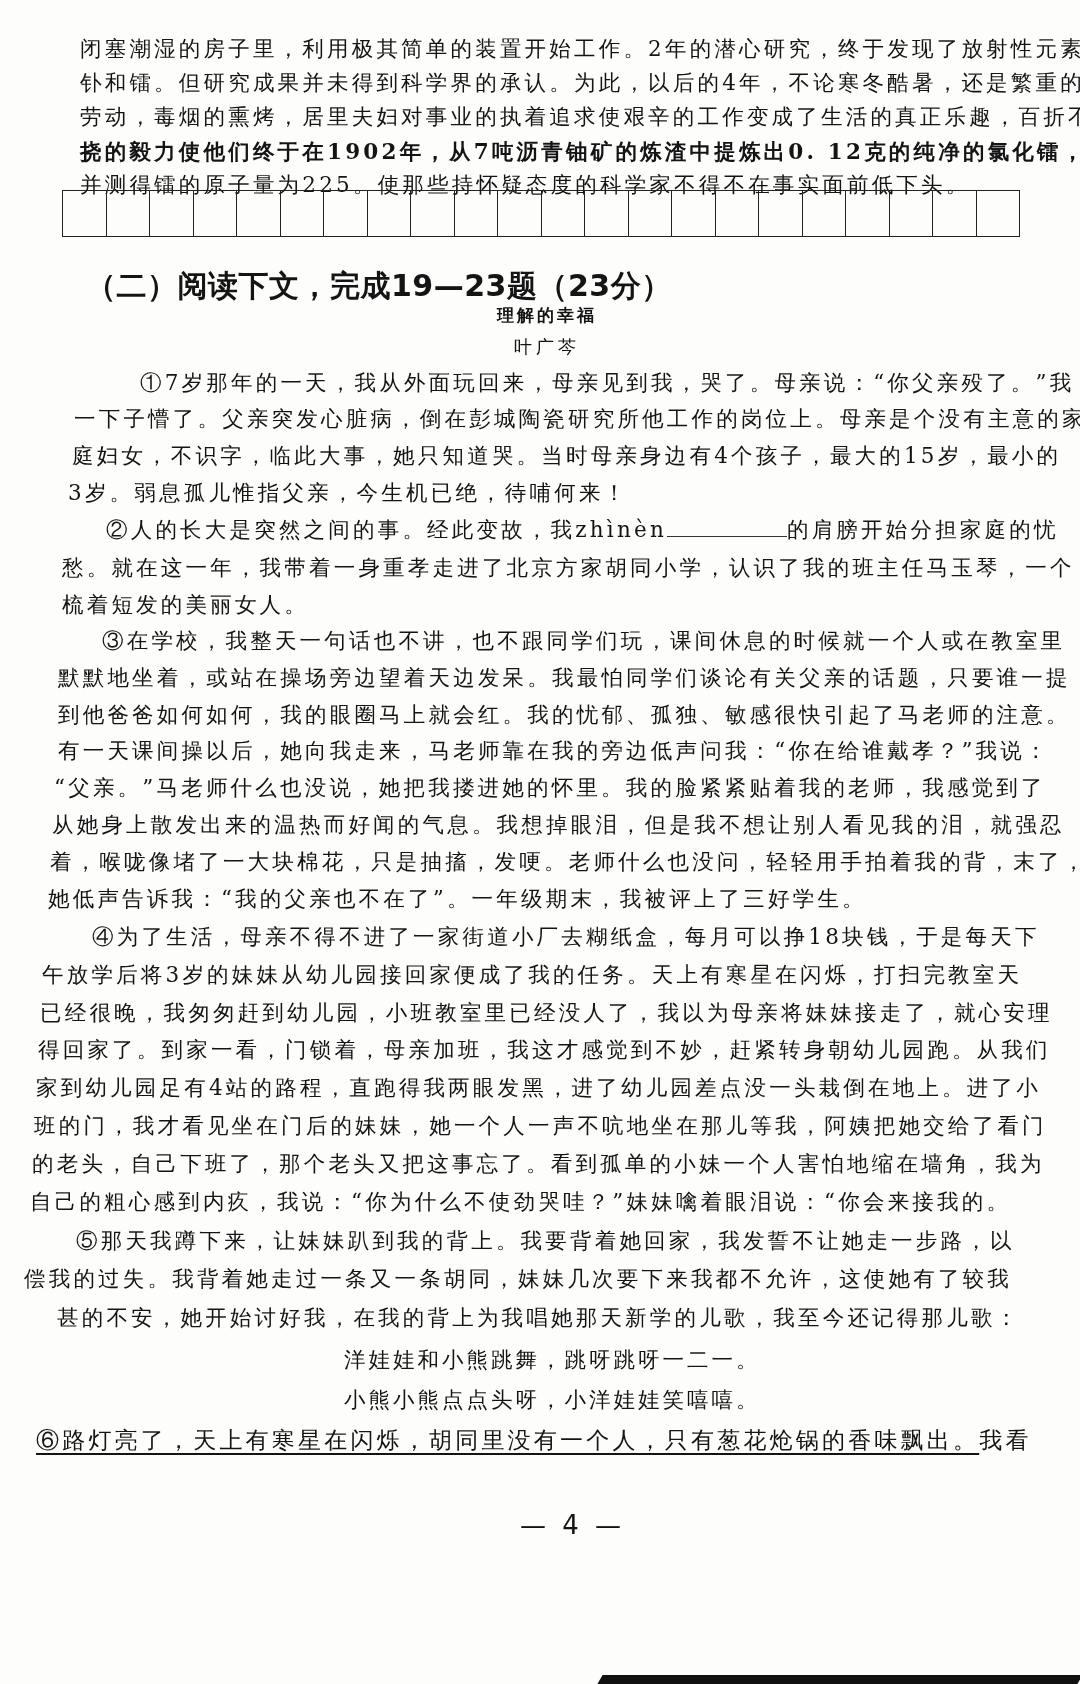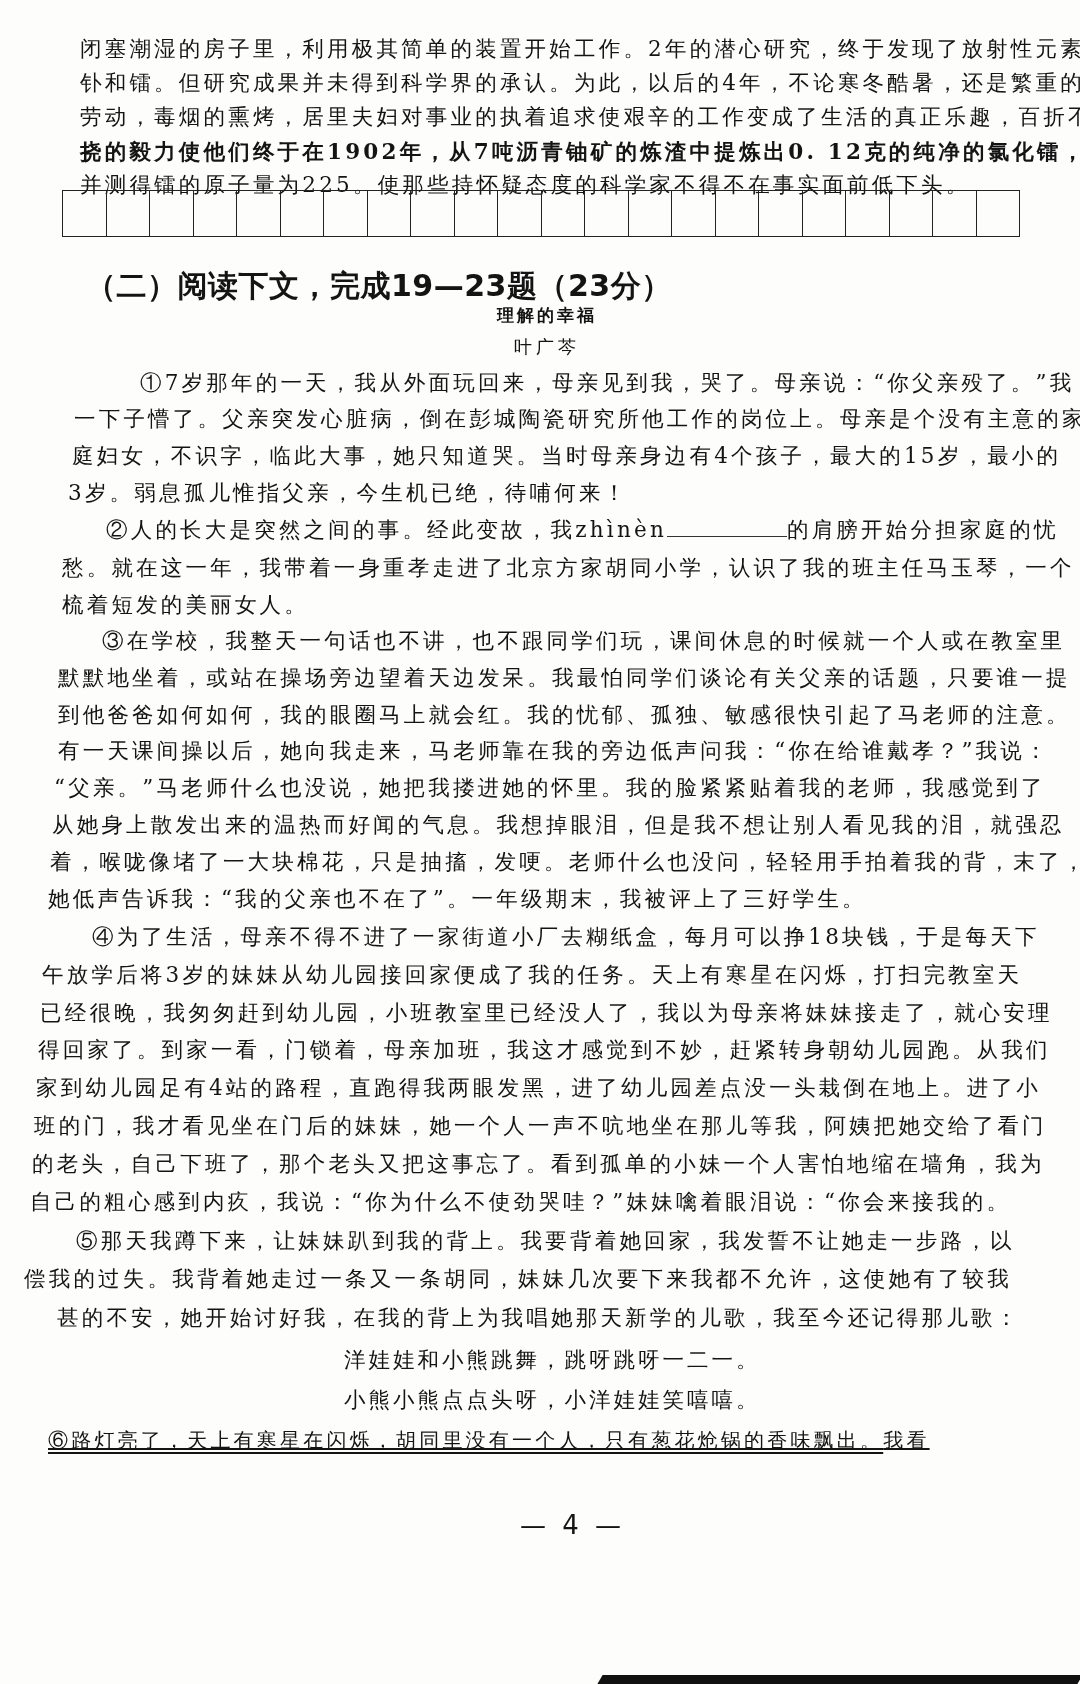--- a/index.html
+++ b/index.html
@@ -110,18 +110,18 @@
 <div class="line" style="left:32px;top:1149px;">的老头，自己下班了，那个老头又把这事忘了。看到孤单的小妹一个人害怕地缩在墙角，我为</div>
 <div class="line" style="left:30px;top:1187px;">自己的粗心感到内疚，我说：“你为什么不使劲哭哇？”妹妹噙着眼泪说：“你会来接我的。</div>
 
 <div class="line" style="left:76px;top:1226px;">⑤那天我蹲下来，让妹妹趴到我的背上。我要背着她回家，我发誓不让她走一步路，以</div>
 <div class="line" style="left:24px;top:1264px;">偿我的过失。我背着她走过一条又一条胡同，妹妹几次要下来我都不允许，这使她有了较我</div>
 <div class="line" style="left:20px;top:1303px;margin-left:37px;">甚的不安，她开始讨好我，在我的背上为我唱她那天新学的儿歌，我至今还记得那儿歌：</div>
 
 <div class="song" style="left:344px;top:1345px;">洋娃娃和小熊跳舞，跳呀跳呀一二一。</div>
 <div class="song" style="left:344px;top:1385px;">小熊小熊点点头呀，小洋娃娃笑嘻嘻。</div>
 
-<div class="line" style="left:48px;top:1425px;font-size:20px;text-decoration:underline;">
+<div class="line" style="left:36px;top:1425px;font-size:23px;">
   <span class="underlined">⑥路灯亮了，天上有寒星在闪烁，胡同里没有一个人，只有葱花炝锅的香味飘出。</span><span>我看</span>
 </div>
 
 <div class="page-num">— 4 —</div>
 <div class="bottom-edge"></div>
 
 </body></html>

